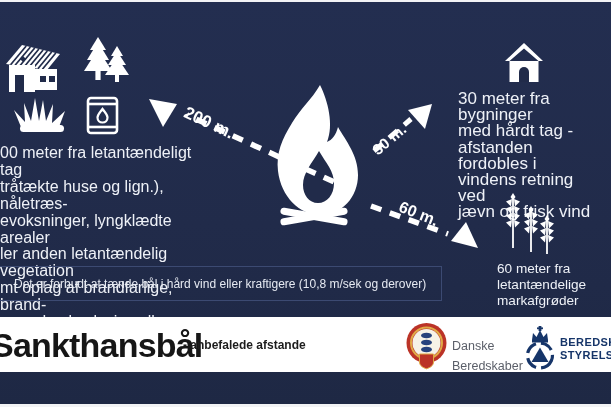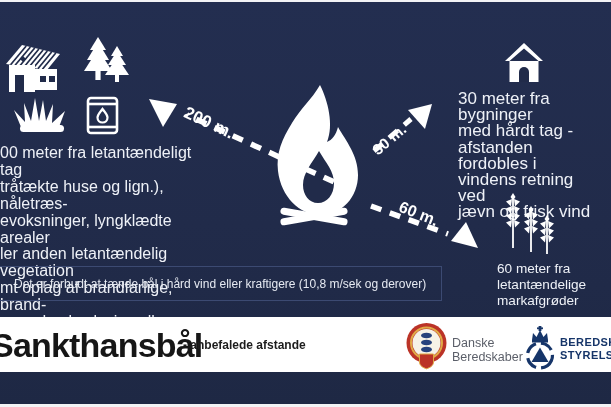--- a/index.html
+++ b/index.html
@@ -21,21 +21,21 @@
   .dist-60{left:403px;top:198px;font-size:16px;transform:rotate(22deg);}
   .banner{
     left:-12px;top:266px;width:454px;height:35px;
     border:1px solid #3c4a72;display:flex;align-items:center;
     padding-left:25px;box-sizing:border-box;
   }
   .banner-text{color:#e6eaf2;font-size:12px;}
   .footer-band{left:0;top:317px;width:611px;height:55px;background:#ffffff;}
   .title{left:-9px;top:326px;font-size:34px;font-weight:600;letter-spacing:-0.8px;color:#161616;white-space:nowrap;}
   .subtitle{left:183px;top:338px;font-size:12px;font-weight:700;color:#1c1c1c;white-space:nowrap;}
-  .logo-label-db{left:452px;top:336px;font-size:12.5px;line-height:14px;color:#5b5f69;}
+  .logo-label-db{left:452px;top:336px;font-size:12.5px;line-height:20px;color:#5b5f69;}
   .logo-label-brs{left:560px;top:336px;font-size:11px;line-height:12.5px;font-weight:700;letter-spacing:0.4px;color:#163569;width:90px;}
   svg{display:block;}
 </style>
 </head>
 <body>
 
 <div class="stage">
 
   <div class="abs edge-strip" style="top:0;height:2px;"></div>
   <div class="abs edge-strip" style="bottom:0;height:3px;"></div>

